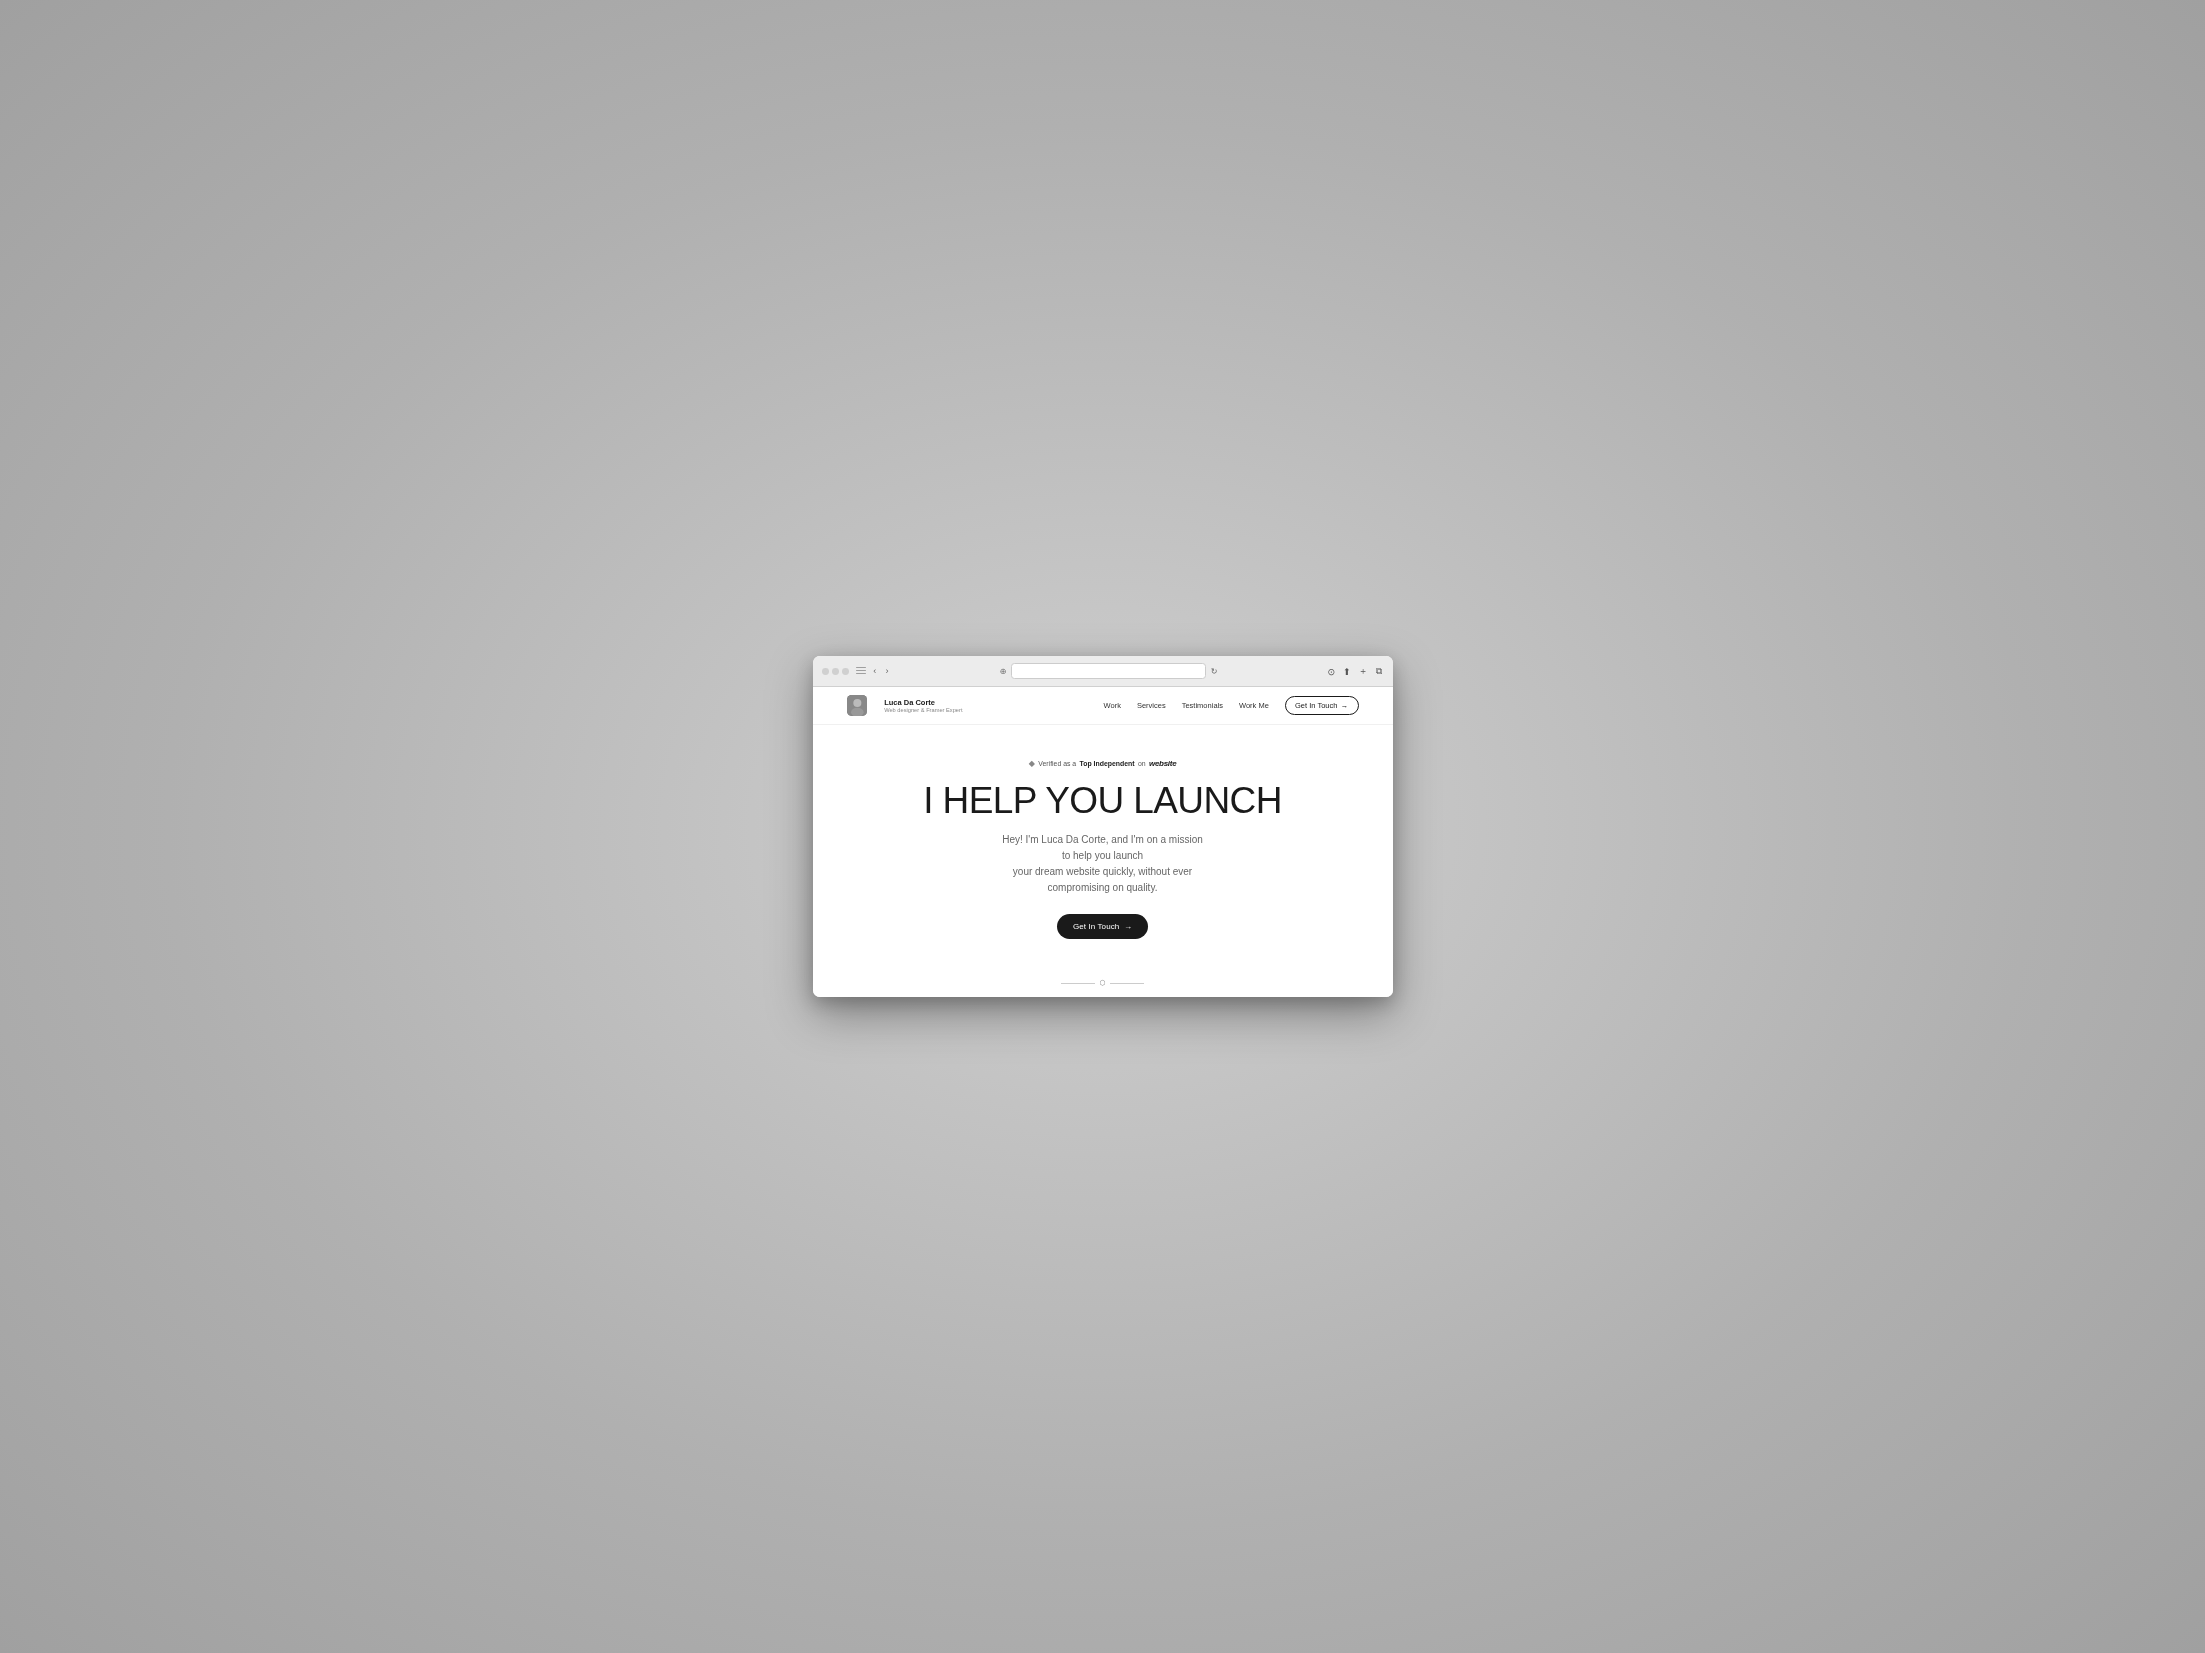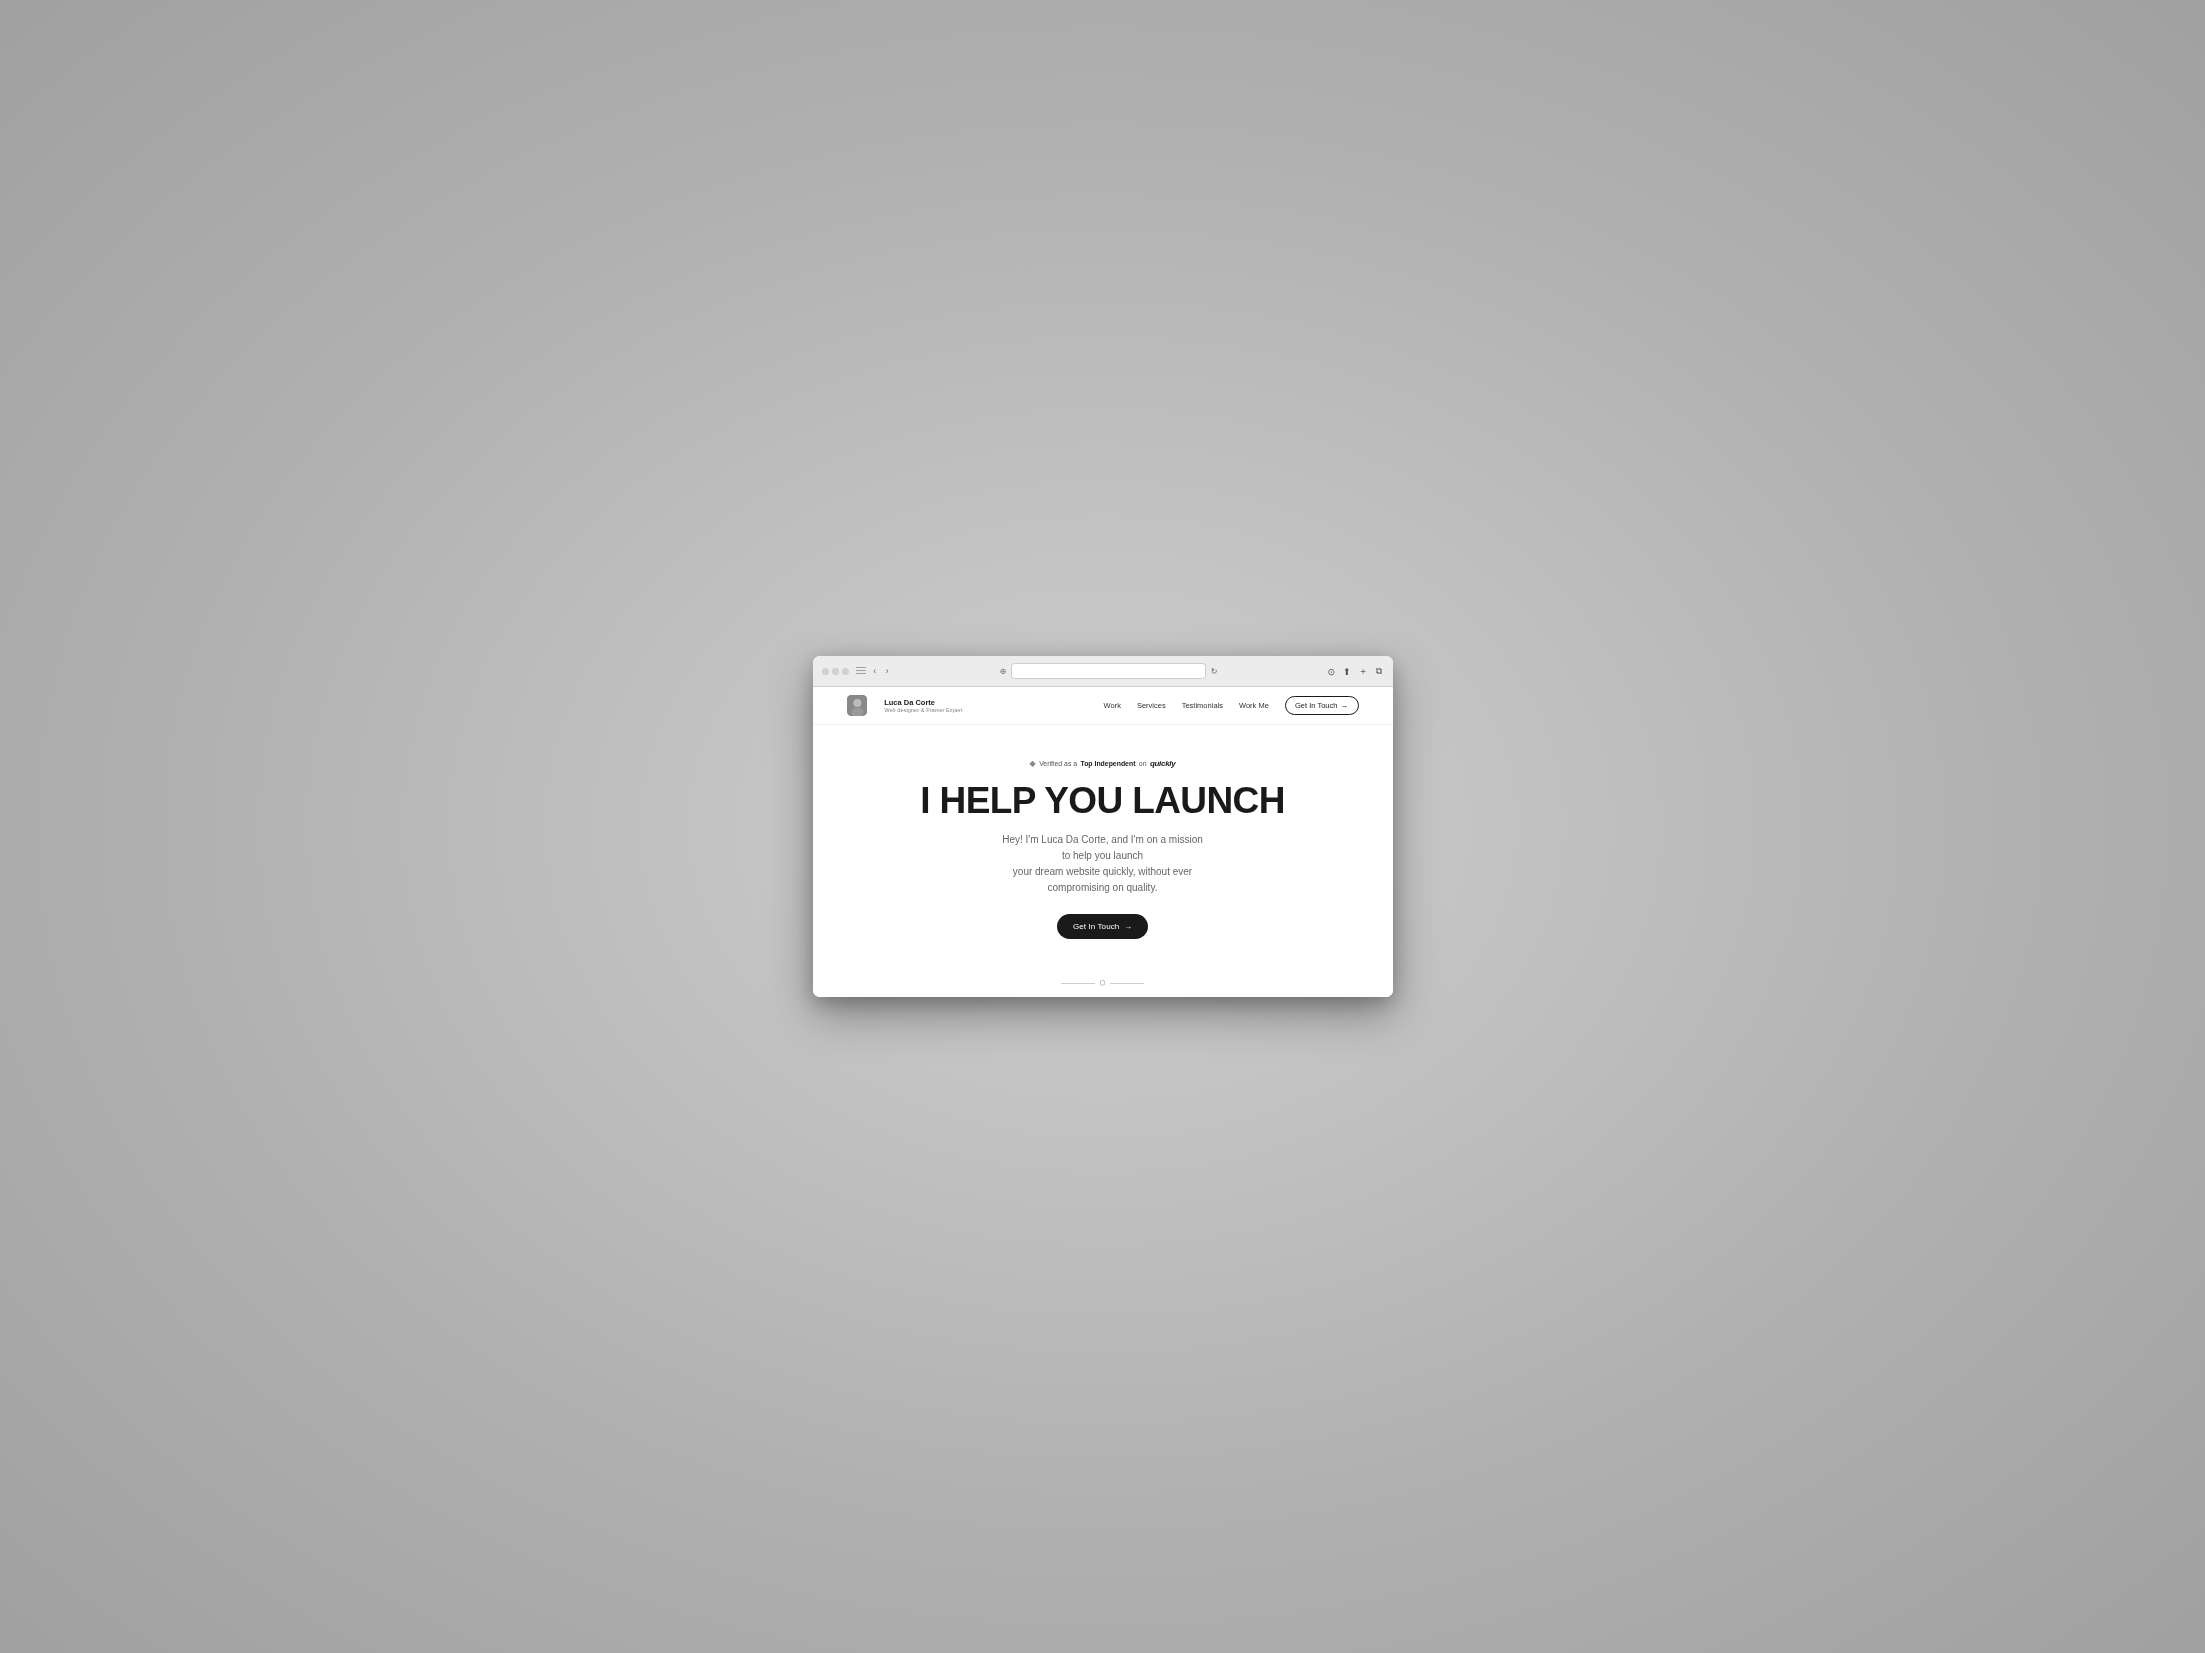--- a/index.html
+++ b/index.html
@@ -246,21 +246,21 @@
     .contra-logo {
       font-weight: 800;
       font-style: italic;
       color: #1a1a1a;
       font-size: 8px;
       letter-spacing: -0.3px;
     }
 
     .hero-headline {
       font-size: 37px;
-      font-weight: 700;
+      font-weight: 400;
       color: #1a1a1a;
       line-height: 1.05;
       letter-spacing: -0.6px;
       text-transform: uppercase;
       margin-bottom: 11.5px;
       max-width: 402px;
     }
 
     .hero-subtext {
       font-size: 10px;
@@ -385,21 +385,21 @@
         </button>
       </div>
     </nav>
 
     <section class="hero-section">
       <div class="verified-badge">
         <span class="diamond-icon">◆</span>
         <span>Verified as a </span>
         <strong>Top Independent</strong>
         <span> on </span>
-        <span class="contra-logo">quickly</span>
+        <span class="contra-logo">website</span>
       </div>
 
       <h2 class="hero-headline">
         <span>I HELP YOU LAUNCH</span><br>
       </h2>
 
       <p class="hero-subtext">
         <span>Hey! I'm Luca Da Corte, and I'm on a mission to help you launch</span><br>
         <span>your dream website quickly, without ever compromising on quality.</span>
       </p>

